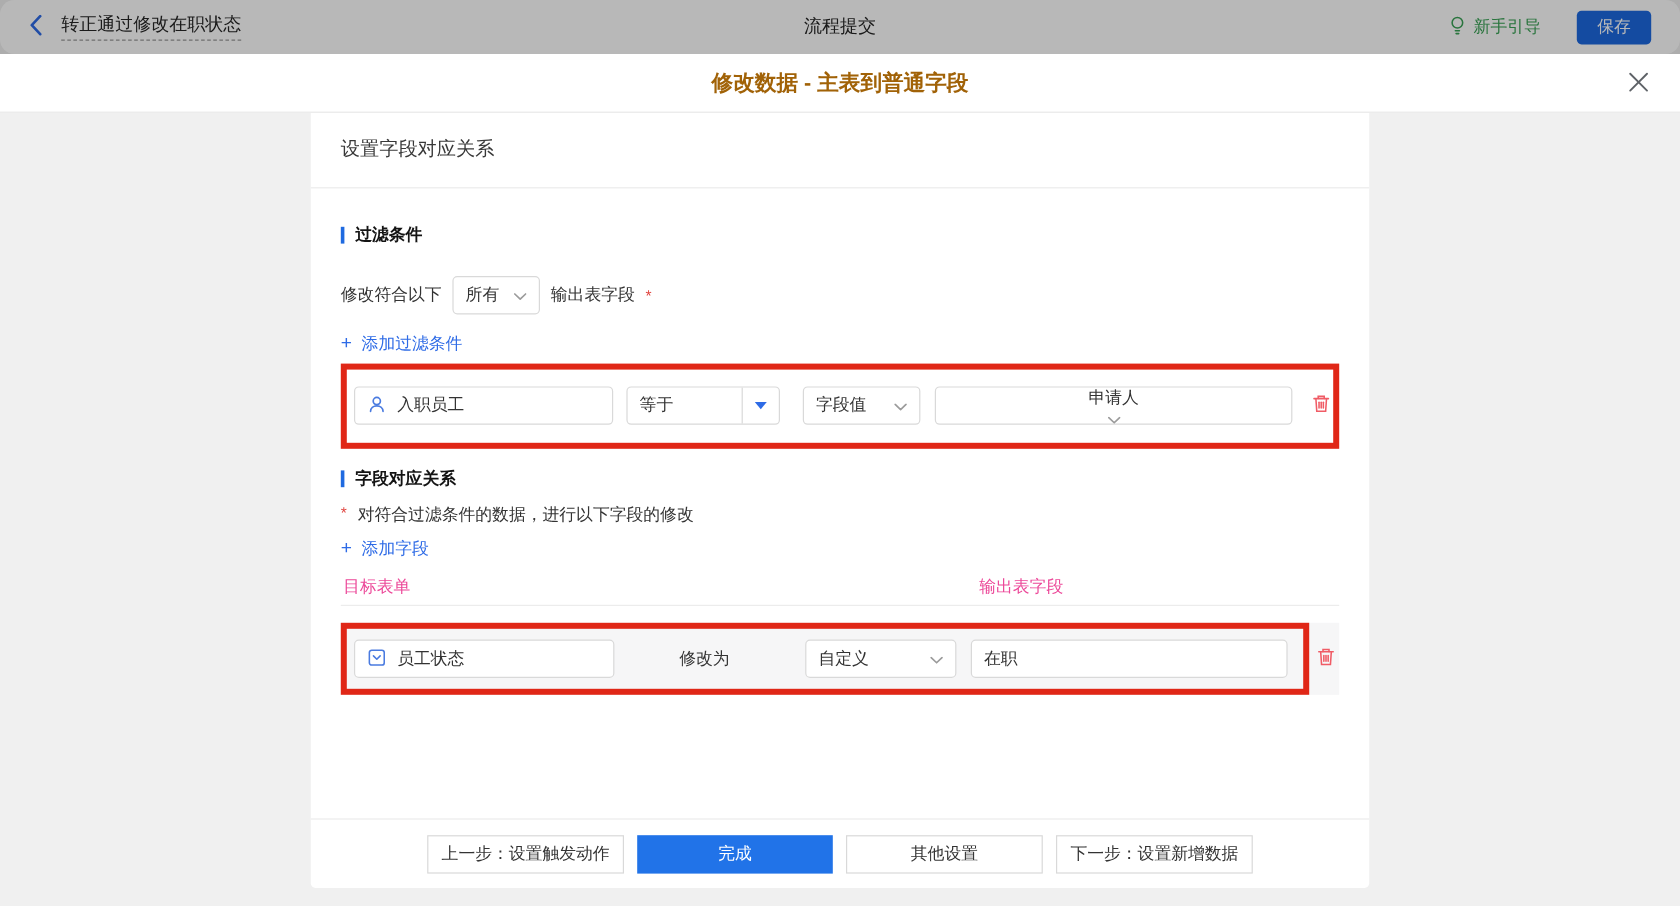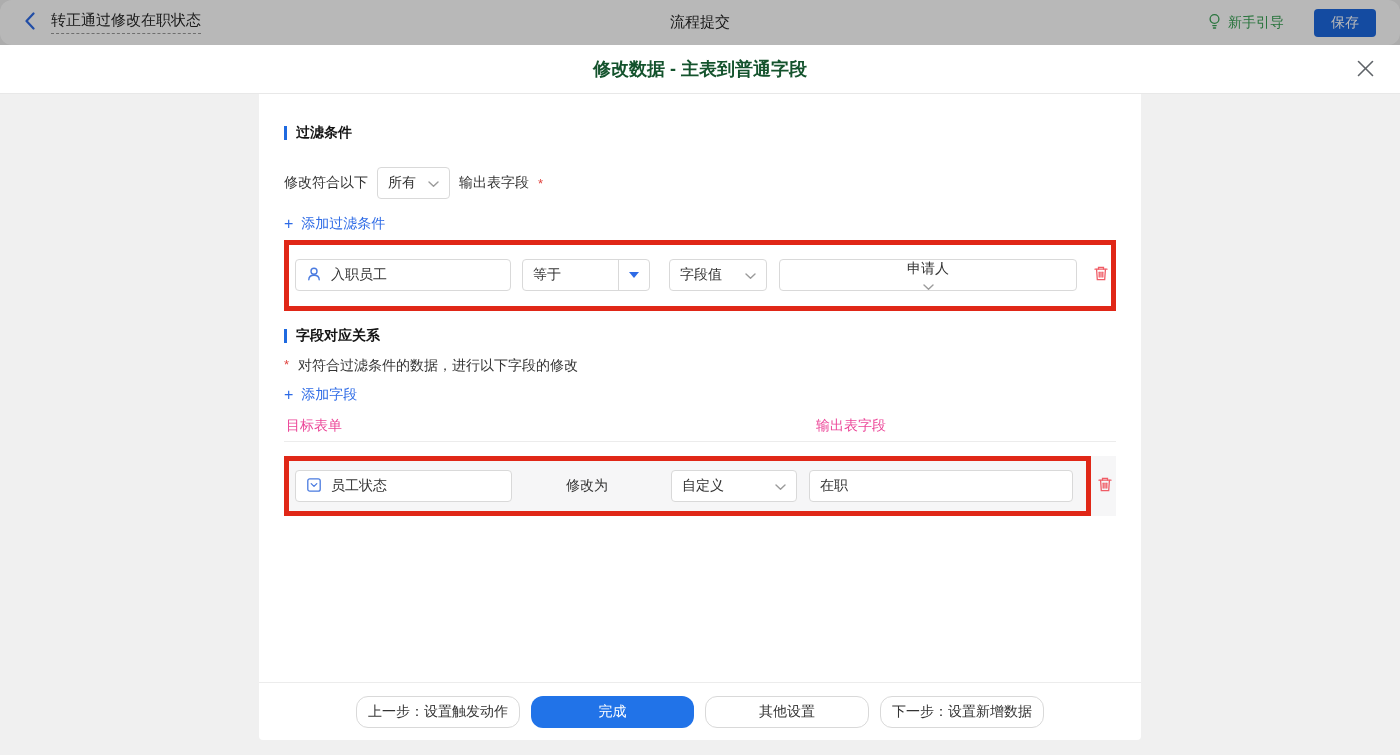--- a/index.html
+++ b/index.html
@@ -28,21 +28,21 @@
     background:#1d69e0; color:#fff; font-size:14px; font-family:inherit; cursor:pointer;
   }
   .topbar-dim { position:absolute; inset:0; background:rgba(0,0,0,0.28); z-index:3; pointer-events:none; }
 
   
   .modal { position:absolute; top:45px; left:0; width:1400px; height:710px; z-index:10; background:#f0f0f0; }
   .modal-titlebar {
     height:49px; background:#fff; border-bottom:1px solid #e8e8e8;
     display:flex; align-items:center; justify-content:center; position:relative;
   }
-  .modal-title { font-size:18px; font-weight:bold; color:#14532d; }
+  .modal-title { font-size:18px; font-weight:bold; color:#a16207; }
   .modal-close { position:absolute; right:26px; top:15px; background:none; border:none; padding:0; cursor:pointer; display:flex; }
 
   .modal-body { height:661px; display:flex; justify-content:center; align-items:flex-start; }
   .panel {
     width:882px; height:646px; background:#fff; border-radius:0 0 4px 4px;
     display:flex; flex-direction:column;
   }
   .panel-header {
     height:63px; line-height:62px; padding:0 25px; font-size:16px; color:#383838;
     border-bottom:1px solid #ececec; flex:none;
@@ -107,21 +107,21 @@
   .m-field { width:217px; }
   .m-action { margin-left:54px; width:44px; font-size:14px; color:#333; flex:none; }
   .m-mode { margin-left:61px; width:126px; }
   .m-value { margin-left:12px; width:264px; }
   .m-trash { margin-left:24px; }
 
   .panel-footer {
     height:58px; border-top:1px solid #ececec; flex:none;
     display:flex; align-items:center; justify-content:center; gap:11px;
   }
-  .btn { height:32px; border-radius:12px; font-size:14px; font-family:inherit; cursor:pointer; }
+  .btn { height:32px; border-radius:0; font-size:14px; font-family:inherit; cursor:pointer; }
   .btn-ghost { width:164px; background:#fff; border:1px solid #d9d9d9; color:#333; }
   .btn-primary { width:163px; background:#2173e8; border:none; color:#fff; }
 </style>
 </head>
 <body>
 
 <div class="topbar">
   <div class="topbar-left">
     <button class="back-btn">
       <span>
@@ -157,20 +157,21 @@
         <svg width="17" height="17" viewBox="0 0 17 17">
             <line x1="1.5" y1="1.5" x2="15.5" y2="15.5" stroke="#5f6368" stroke-width="1.6" stroke-linecap="round"></line>
             <line x1="15.5" y1="1.5" x2="1.5" y2="15.5" stroke="#5f6368" stroke-width="1.6" stroke-linecap="round"></line>
           </svg>
       </span>
     </button>
   </div>
 
   <div class="modal-body">
     <div class="panel">
+      <div class="panel-header">设置字段对应关系</div>
 
       <div class="panel-content">
 
         
         <div class="section-title s1">
           <span class="section-bar"></span>
           <span>过滤条件</span>
         </div>
 
         <div class="condition-line">

